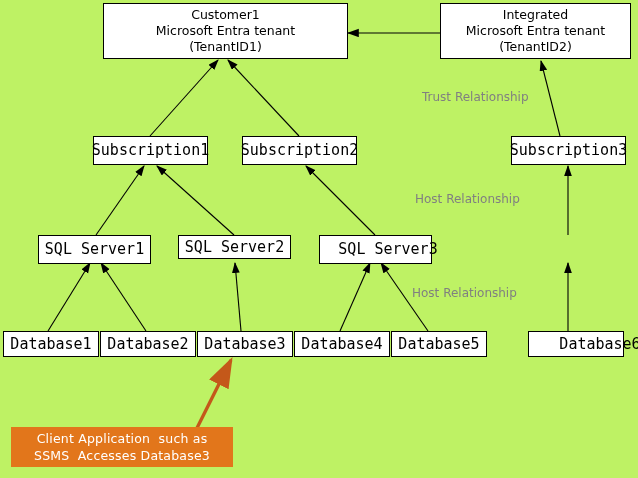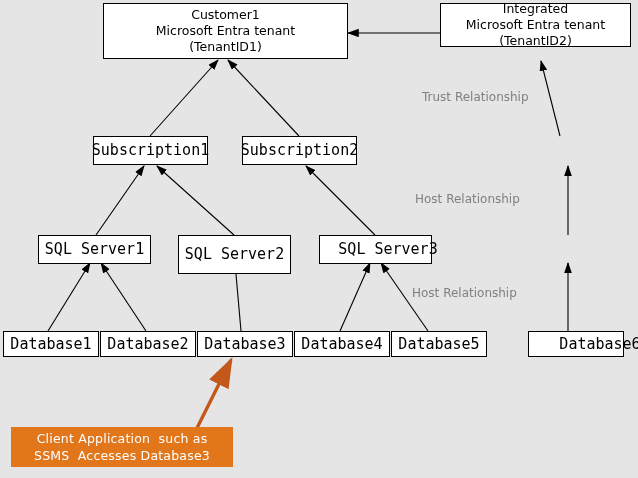--- a/index.html
+++ b/index.html
@@ -4,21 +4,21 @@
 <style>
   html, body {
     margin: 0;
     padding: 0;
     background: #ffffff;
   }
   #canvas {
     position: relative;
     width: 638px;
     height: 478px;
-    background: #e5e5e5;
+    background: #bef264;
     overflow: hidden;
     font-family: "Liberation Sans", sans-serif;
   }
   svg.edges {
     position: absolute;
     left: 0;
     top: 0;
     width: 638px;
     height: 478px;
     pointer-events: none;
@@ -116,40 +116,43 @@
 
     <line x1="196" y1="430" x2="231" y2="360" stroke="#C4581A" stroke-width="3.4" marker-end="url(#ah-orange)"></line>
   </svg>
 
   <div class="node node-sans" style="left:103px; top:3px; width:245px; height:56px;">
     <span>Customer1</span>
     <span>Microsoft Entra tenant</span>
     <span>(TenantID1)</span>
   </div>
 
-  <div class="node node-sans" style="left:440px; top:3px; width:191px; height:44px;">
+  <div class="node node-sans" style="left:440px; top:3px; width:191px; height:56px;">
     <span>Integrated</span>
     <span>Microsoft Entra tenant</span>
     <span>(TenantID2)</span>
   </div>
 
   <div class="node node-mono" style="left:93px; top:136px; width:115px; height:29px;">
     <span>Subscription1</span>
   </div>
 
   <div class="node node-mono" style="left:242px; top:136px; width:115px; height:29px;">
     <span>Subscription2</span>
   </div>
 
+  <div class="node node-mono" style="left:511px; top:136px; width:115px; height:29px;">
+    <span>Subscription3</span>
+  </div>
 
   <div class="node node-mono" style="left:38px; top:235px; width:113px; height:29px;">
     <span>SQL Server1</span>
   </div>
 
-  <div class="node node-mono" style="left:178px; top:235px; width:113px; height:39px;">
+  <div class="node node-mono" style="left:178px; top:235px; width:113px; height:24px;">
     <span>SQL Server2</span>
   </div>
 
   <div class="node node-mono" style="left:319px; top:235px; width:113px; height:29px;padding-left:25px;">
     <span>SQL Server3</span>
   </div>
 
 
   <div class="node node-mono" style="left:3px; top:331px; width:96px; height:26px;">
     <span>Database1</span>

